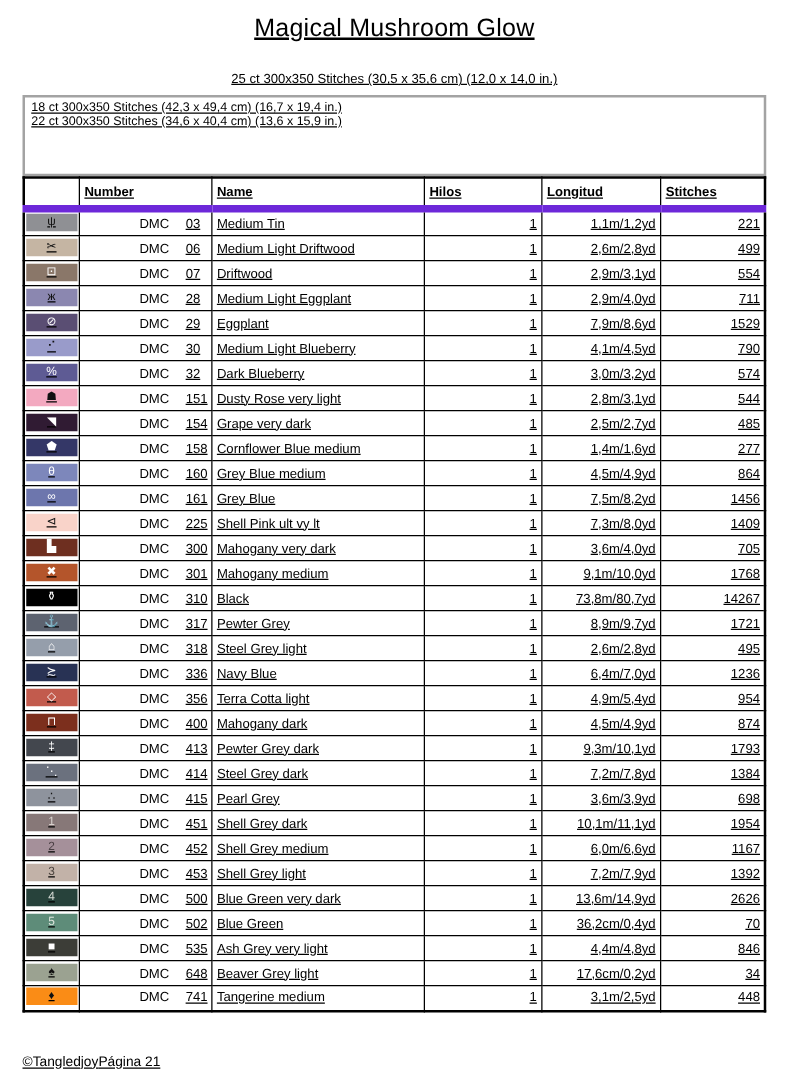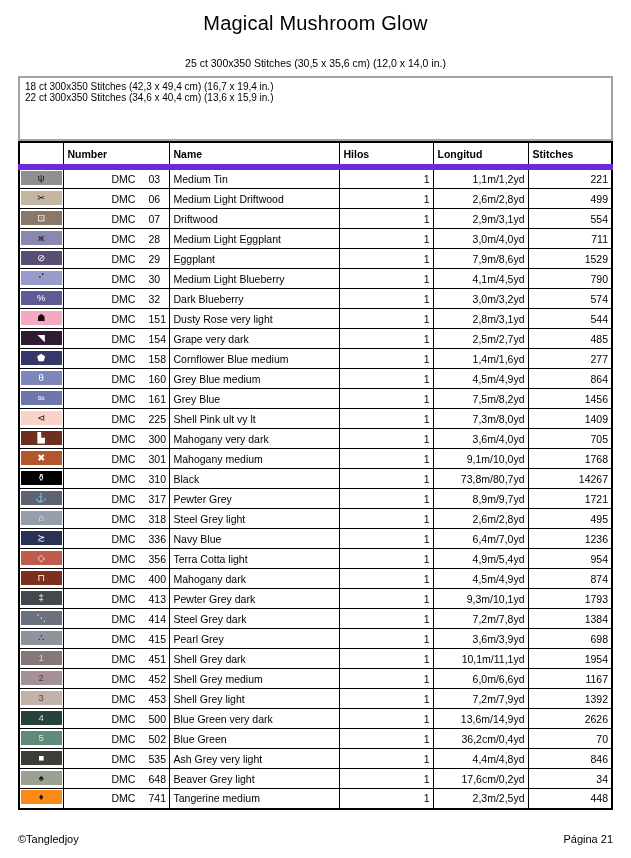--- a/index.html
+++ b/index.html
@@ -2,21 +2,21 @@
 <html><head>
 <meta charset="utf-8">
 <style>
   html,body { margin:0; padding:0; background:#fff; }
   body {
     width:631px; height:858px;
     font-family:"Liberation Sans", sans-serif;
     color:#000;
     -webkit-font-smoothing:antialiased;
   }
-  .page { padding:0 18px; box-sizing:border-box; }
+  .page { padding:0 18px; box-sizing:border-box;text-decoration:underline; }
 
   .title {
     margin:12px 0 0 0;
     font-size:20px; font-weight:400;
     text-align:center; letter-spacing:.2px;
   }
   .subtitle {
     margin-top:22px;
     text-align:center;
     font-size:10.5px;
@@ -59,24 +59,23 @@
   .glyph { font-size:9.5px; line-height:14px; }
 
   td.num-cell { padding:0 0 0 4px; }
   .brand { display:inline-block; width:37px;margin-left:44px; }
 
   td.name-cell { padding:0 0 0 4px; }
   td.r { text-align:right; padding:0 3px 0 0; }
 
   .footer {
     width:595px;
-    margin-top:23px;
-    display:flex; justify-content:space-between;
+    margin-top:34px;
+    display:flex; 
     font-size:11px;
-    gap:12px;
   }
 </style>
 </head>
 <body>
 
 <div class="page">
 
   <h1 class="title">Magical Mushroom Glow</h1>
 
   <div class="subtitle">25 ct 300x350 Stitches (30,5 x 35,6 cm) (12,0 x 14,0 in.)</div>
@@ -155,21 +154,21 @@
     <td class="sym-cell">
       <div class="swatch" style="background: rgb(139, 135, 176);">
         <span class="glyph" style="color: rgb(17, 17, 17);">ж</span>
       </div>
     </td>
     <td class="num-cell">
       <span class="brand">DMC</span><span class="code">28</span>
     </td>
     <td class="name-cell">Medium Light Eggplant</td>
     <td class="r hilos-cell">1</td>
-    <td class="r long-cell">3,0m/4,0yd</td>
+    <td class="r long-cell">2,9m/4,0yd</td>
     <td class="r st-cell">711</td>
   </tr>
 
   <tr class="datarow">
     <td class="sym-cell">
       <div class="swatch" style="background: rgb(90, 78, 115);">
         <span class="glyph" style="color: rgb(255, 255, 255);">⊘</span>
       </div>
     </td>
     <td class="num-cell">
@@ -575,21 +574,21 @@
     <td class="sym-cell">
       <div class="swatch" style="background: rgb(250, 140, 22);">
         <span class="glyph" style="color: rgb(17, 17, 17);">♦</span>
       </div>
     </td>
     <td class="num-cell">
       <span class="brand">DMC</span><span class="code">741</span>
     </td>
     <td class="name-cell">Tangerine medium</td>
     <td class="r hilos-cell">1</td>
-    <td class="r long-cell">2,3m/2,5yd</td>
+    <td class="r long-cell">3,1m/2,5yd</td>
     <td class="r st-cell">448</td>
   </tr>
 </tbody>
   </table>
 
   <div class="footer">
     <span>©Tangledjoy</span>
     <span>Página 21</span>
   </div>
 

